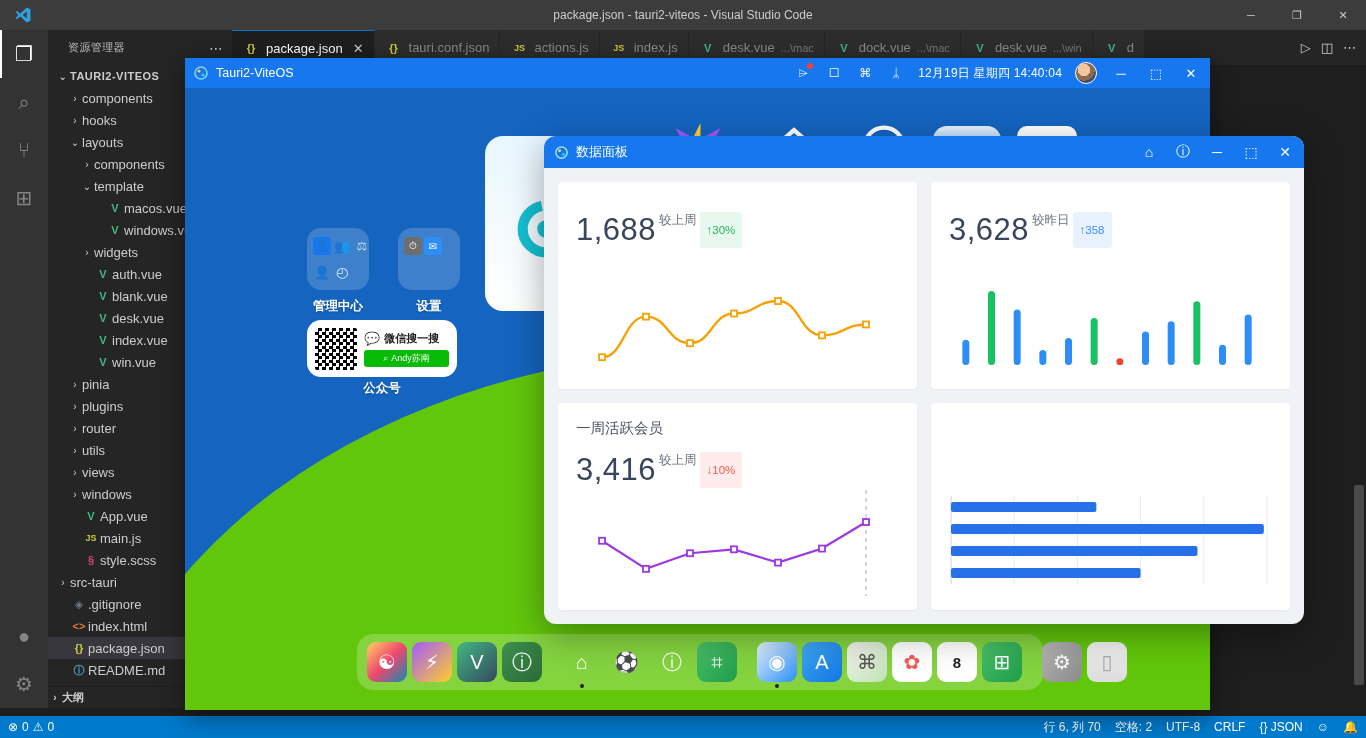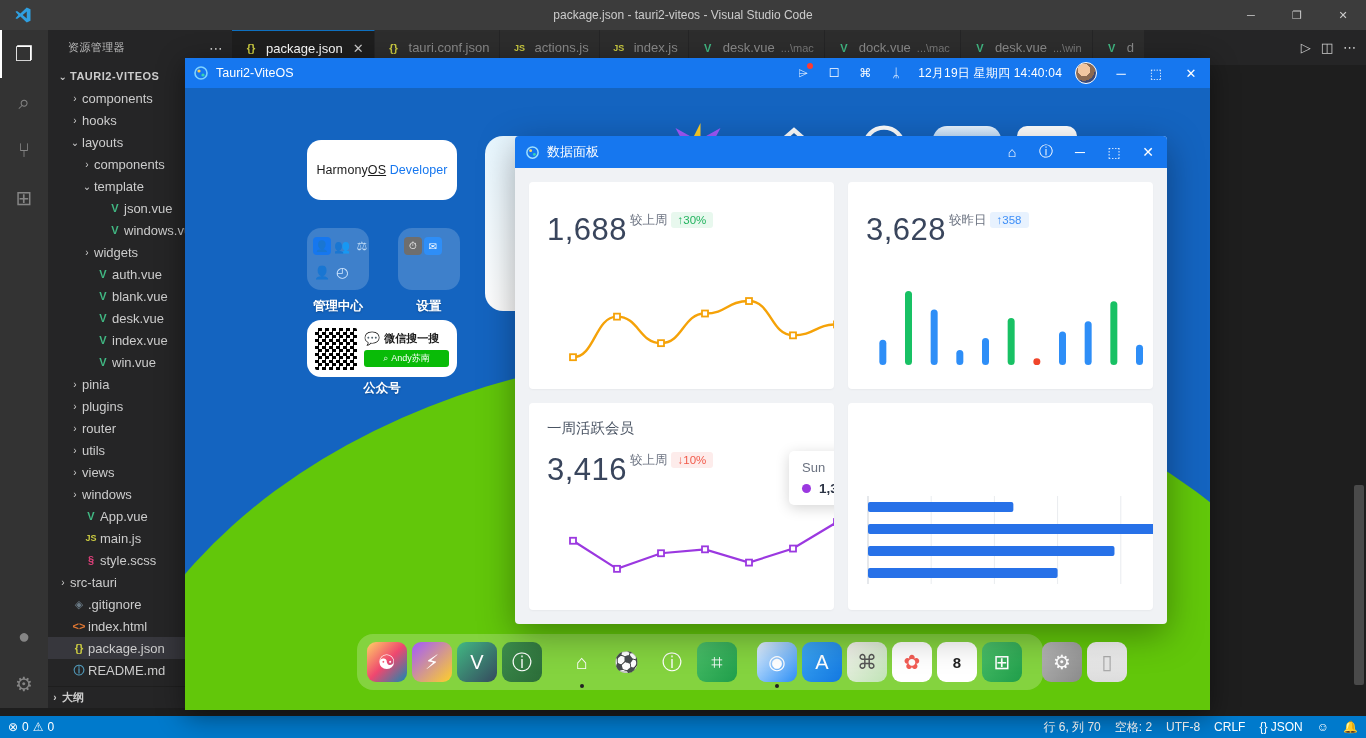--- a/index.html
+++ b/index.html
@@ -156,39 +156,39 @@
     background: rgba(255,255,255,.22); border-radius: 16px; display: flex;
     align-items: center; gap: 5px; padding: 0 10px; }
   .dock-ic { width: 40px; height: 40px; border-radius: 9px; display: flex; align-items: center;
     justify-content: center; font-size: 20px; position: relative; flex-shrink: 0; }
   .dock-sep { width: 1px; height: 34px; background: rgba(255,255,255,.45); margin: 0 5px; }
   .dock-dot { position: absolute; bottom: -6px; left: 50%; margin-left: -2px;
     width: 4px; height: 4px; border-radius: 50%; background: #222; }
 
   
   .panel {
-    position: absolute; left: 515px; top: 136px; width: 652px; height: 488px;
-    background: #f0f2f5; border-radius: 4px; box-shadow: 0 10px 36px rgba(0,0,0,.35);
+    position: absolute; left: 544px; top: 136px; width: 760px; height: 488px;
+    background: #f0f2f5; border-radius: 12px; box-shadow: 0 10px 36px rgba(0,0,0,.35);
     overflow: hidden;
   }
   .panel-title {
     height: 32px; background: #1677ef; color: #ffffff; display: flex; align-items: center;
     padding: 0 10px; font-size: 13px; gap: 7px;
   }
   .pt-right { margin-left: auto; display: flex; align-items: center; gap: 16px; }
   .pt-ic { width: 18px; height: 18px; display: flex; align-items: center; justify-content: center; font-size: 14px; }
   .panel-body { padding: 14px; display: grid; grid-template-columns: 1fr 1fr;
     grid-template-rows: 1fr 1fr; gap: 14px; height: 456px; }
   .card { background: #ffffff; border-radius: 4px; padding: 16px 18px; position: relative;
     box-shadow: 0 1px 2px rgba(0,0,0,.04); overflow: hidden; }
   .card-title { font-size: 14.5px; color: #4a5463; }
   .card-row { display: flex; align-items: flex-start; gap: 3px; margin-top: 14px; }
   .card-value { font-size: 31px; color: #39455c; font-weight: 300; letter-spacing: .5px; }
   .card-cmp { font-size: 12.5px; color: #6b7280; }
-  .badge { font-size: 11.5px; padding: 2px 7px; border-radius: 3px; }
+  .badge { font-size: 11.5px; padding: 12px 7px; border-radius: 3px; }
   .badge.green { background: #e8f8ee; color: #22b35e; }
   .badge.blue { background: #e8f2fe; color: #3d8ef7; }
   .badge.red { background: #fdeceb; color: #f15a4a; }
   .badge.orange { background: #fdf2e3; color: #f0920a; }
   .chart-area { position: absolute; left: 0; right: 0; bottom: 10px; height: 112px; }
 
   .tooltip { position: absolute; left: 260px; top: 48px; background: #ffffff;
     border-radius: 5px; box-shadow: 0 3px 14px rgba(0,0,0,.17); padding: 9px 13px;
     z-index: 5; }
   .tt-label { font-size: 13px; color: #6b7280; }
@@ -251,21 +251,21 @@
           <span class="chev">›</span>
           <span>components</span>
         </div>
         <div class="tree-row" style="padding-left: 32px;">
           <span class="chev">⌄</span>
           <span>template</span>
         </div>
         <div class="tree-row" style="padding-left: 44px;">
           <span class="chev"></span>
           <span class="ficon ic-vue">V</span>
-          <span>json.vue</span>
+          <span>macos.vue</span>
         </div>
         <div class="tree-row" style="padding-left: 44px;">
           <span class="chev"></span>
           <span class="ficon ic-vue">V</span>
           <span>windows.vue</span>
         </div>
         <div class="tree-row" style="padding-left: 32px;">
           <span class="chev">›</span>
           <span>widgets</span>
         </div>
@@ -460,25 +460,20 @@
           <div class="tb-wb">─</div>
           <div class="tb-wb">⬚</div>
           <div class="tb-wb">✕</div>
         </div>
     </div>
 
     <div class="tauri-desktop">
       <div class="hill"></div>
       <div class="hill2"></div>
 
-      <div class="w-card harmony-card">
-        <div class="harmony-text">
-          <span>Harmony</span><span class="u">OS</span><span> </span><span class="d">Developer</span>
-        </div>
-      </div>
 
       <div class="app-tile" style="left:122px; top:140px;">
         <div class="tile-grid">
           <div class="mini-ic" style="background:#1677ef;color:#fff;">👤</div>
           <div class="mini-ic" style="background:transparent;color:#cfe6ff;font-size:13px;">👥</div>
           <div class="mini-ic" style="background:transparent;color:#bcd9f5;font-size:12px;">⚖</div>
           <div class="mini-ic" style="background:transparent;color:#1677ef;font-size:13px;">👤</div>
           <div class="mini-ic" style="background:transparent;color:#cfe6ff;font-size:14px;">◴</div>
           <div></div>
         </div>
@@ -633,27 +628,20 @@
               <line x1="308" y1="2" x2="308" y2="108" stroke="#b9bcc4" stroke-width="1.2" stroke-dasharray="4 4"></line>
               <polyline points="44,52.760000000000005 88,80.84 132,65.24000000000001 176,61.34 220,74.6 264,60.56 308,34.040000000000006" fill="none" stroke="#9b38e0" stroke-width="2.2"></polyline>
               <rect x="41" y="49.760000000000005" width="6" height="6" fill="#ffffff" stroke="#9b38e0" stroke-width="1.8"></rect>
               <rect x="85" y="77.84" width="6" height="6" fill="#ffffff" stroke="#9b38e0" stroke-width="1.8"></rect>
               <rect x="129" y="62.24000000000001" width="6" height="6" fill="#ffffff" stroke="#9b38e0" stroke-width="1.8"></rect>
               <rect x="173" y="58.34" width="6" height="6" fill="#ffffff" stroke="#9b38e0" stroke-width="1.8"></rect>
               <rect x="217" y="71.6" width="6" height="6" fill="#ffffff" stroke="#9b38e0" stroke-width="1.8"></rect>
               <rect x="261" y="57.56" width="6" height="6" fill="#ffffff" stroke="#9b38e0" stroke-width="1.8"></rect>
               <rect x="305" y="31.040000000000006" width="6" height="6" fill="#ffffff" stroke="#9b38e0" stroke-width="1.8"></rect>
             </svg></div>
-        <div class="tooltip">
-          <div class="tt-label">Sun</div>
-          <div class="tt-row">
-            <span class="tt-dot"></span>
-            <span class="tt-val">1,350</span>
-          </div>
-        </div>
       </div>
 
       <div class="card">
         <div class="chart-area" id="chart3"><svg width="352" height="112" viewBox="0 0 352 112">
               <line x1="20" y1="8" x2="20" y2="96" stroke="#e9ecef" stroke-width="1"></line>
               <line x1="83.2" y1="8" x2="83.2" y2="96" stroke="#e9ecef" stroke-width="1"></line>
               <line x1="146.4" y1="8" x2="146.4" y2="96" stroke="#e9ecef" stroke-width="1"></line>
               <line x1="209.6" y1="8" x2="209.6" y2="96" stroke="#e9ecef" stroke-width="1"></line>
               <line x1="272.8" y1="8" x2="272.8" y2="96" stroke="#e9ecef" stroke-width="1"></line>
               <line x1="336" y1="8" x2="336" y2="96" stroke="#e9ecef" stroke-width="1"></line>

